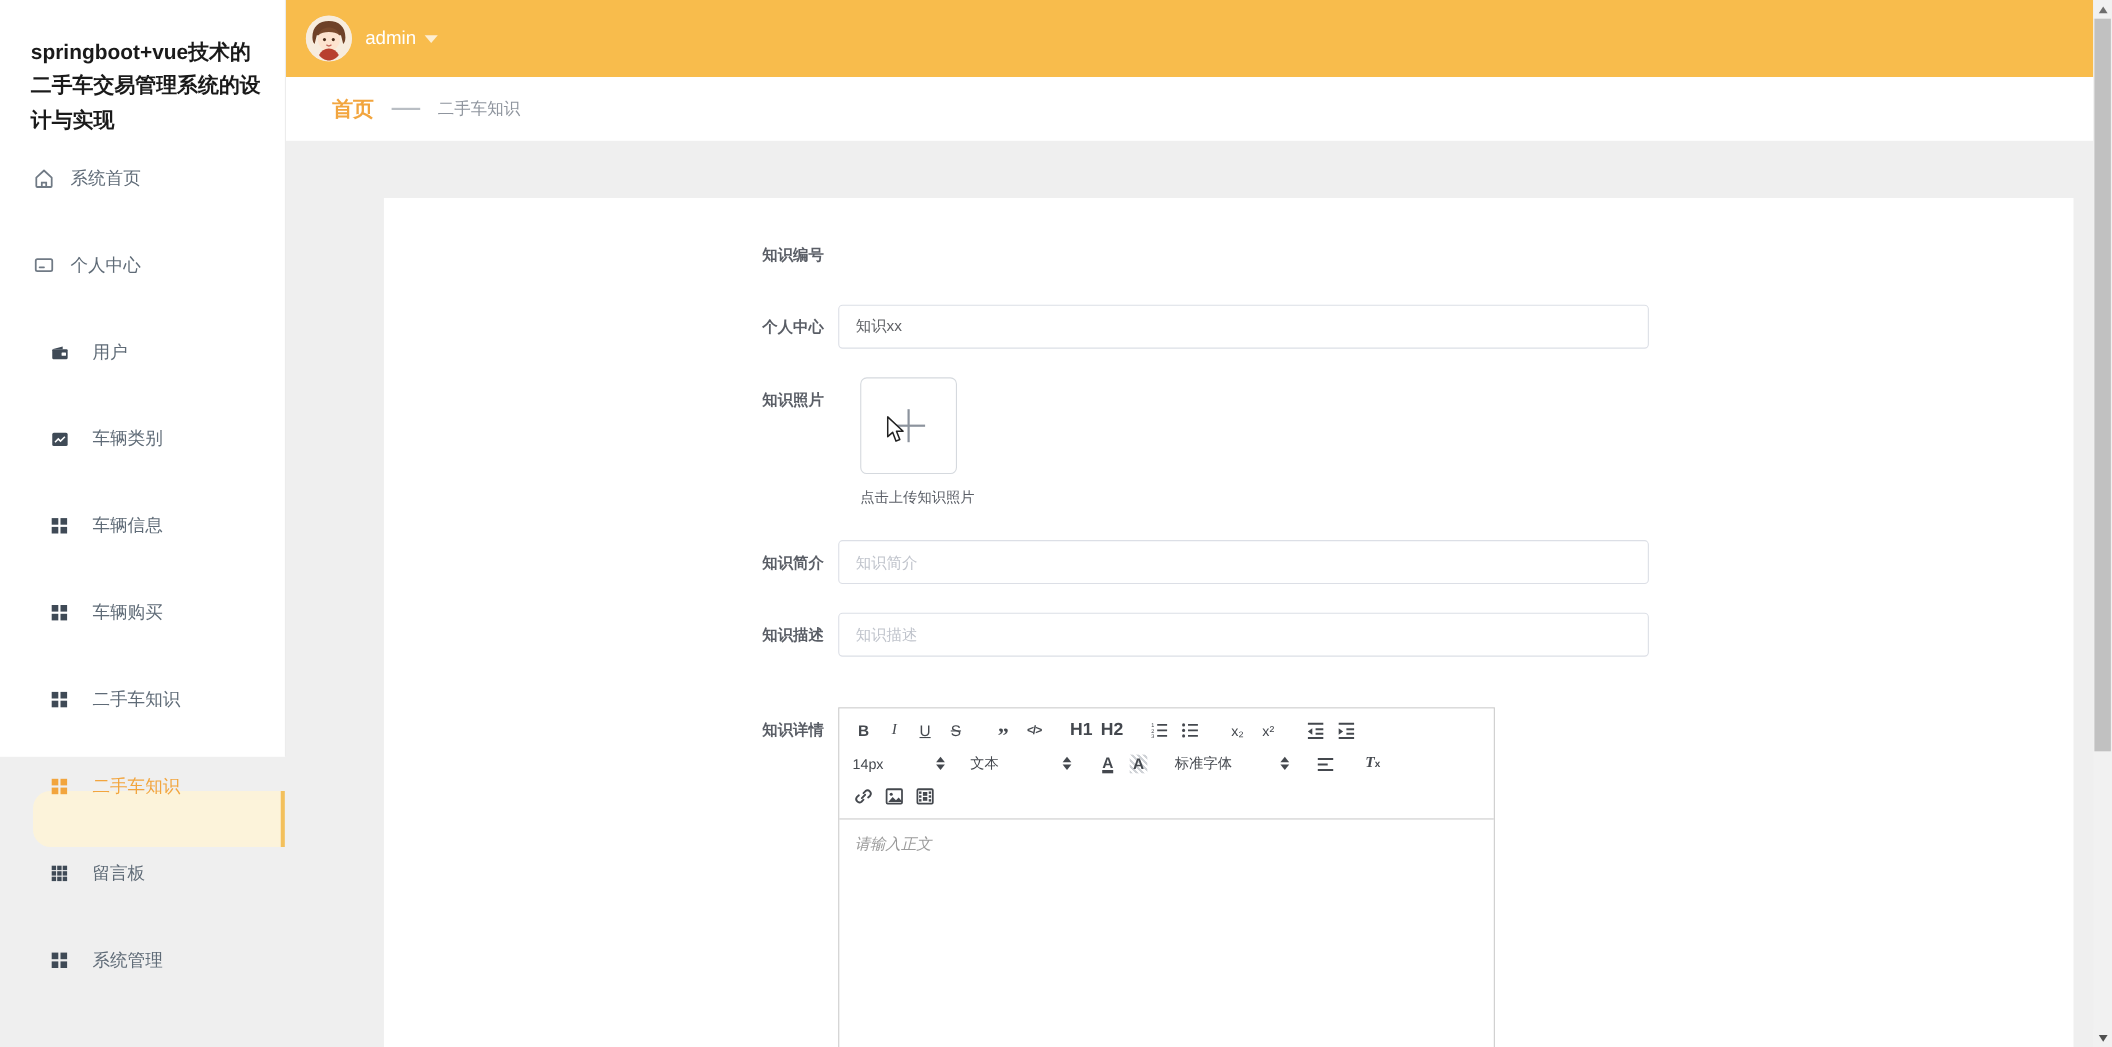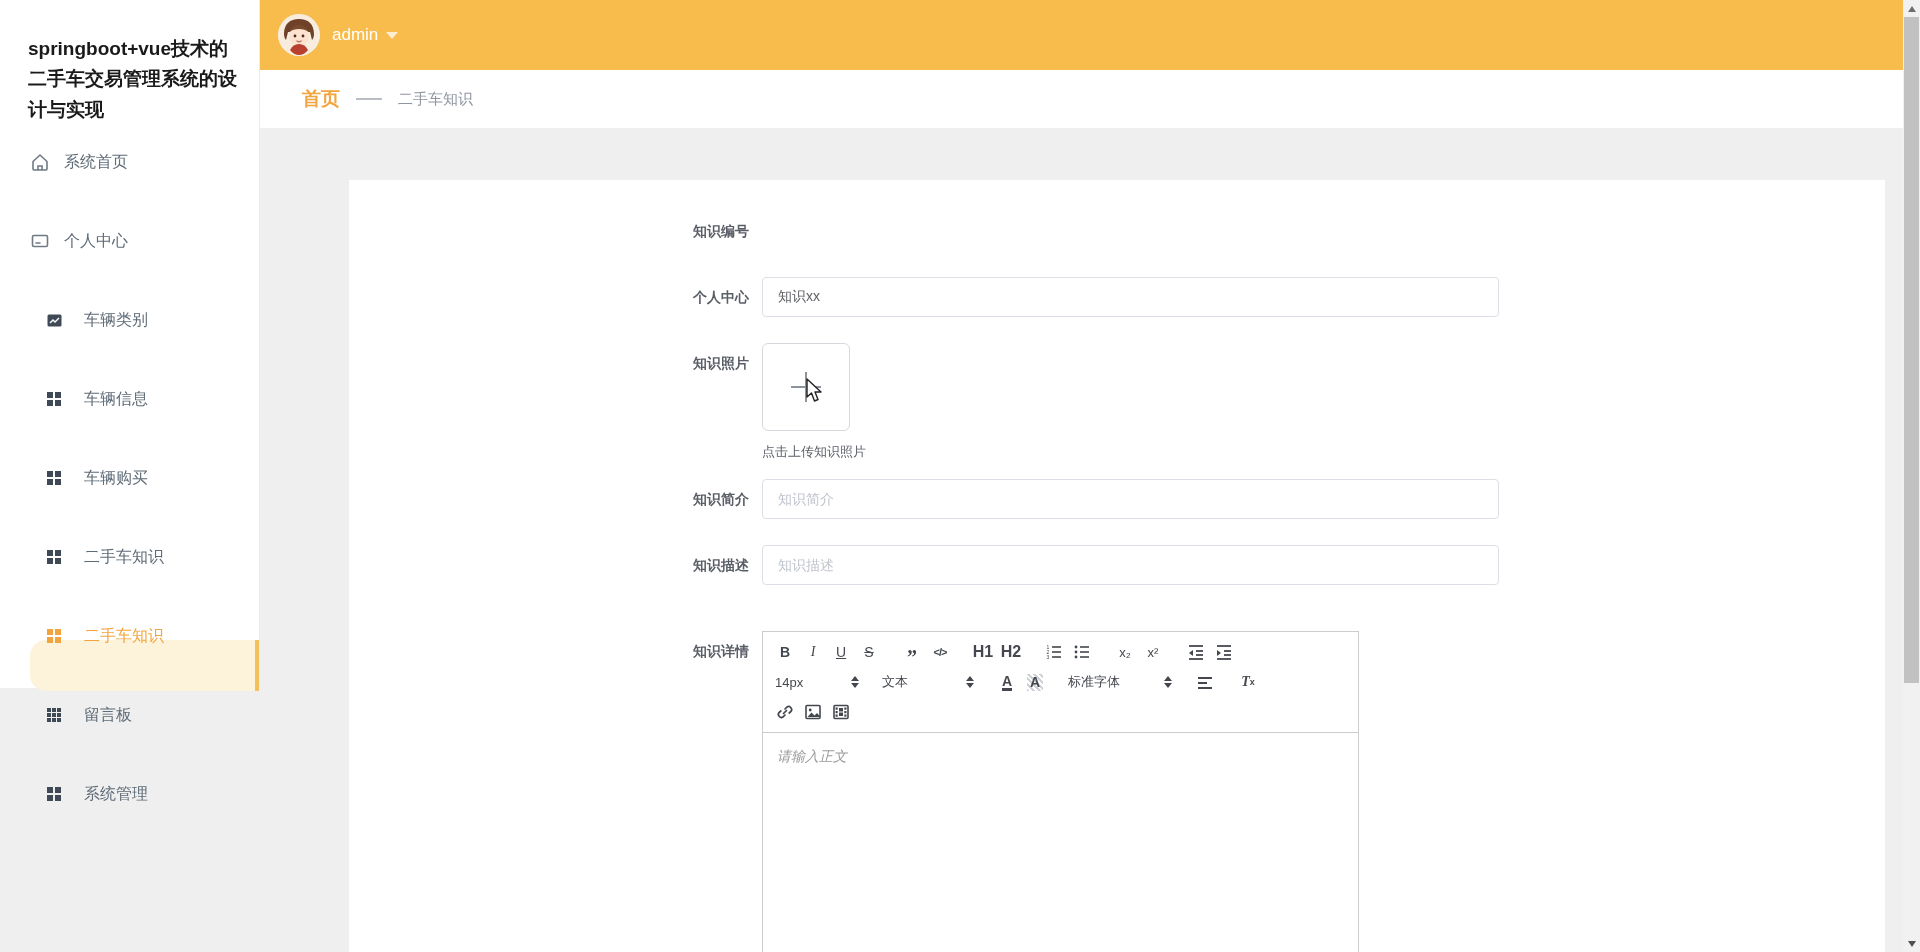--- a/index.html
+++ b/index.html
@@ -62,21 +62,21 @@
 
   
   .upload-box { width:88px; height:88px; border:1px solid #d5d9de; border-radius:6px;
     background:#ffffff; display:flex; align-items:center; justify-content:center;
     cursor:pointer; position:relative; }
   .plus { position:relative; width:30px; height:30px; }
   .plus:before, .plus:after { content:""; position:absolute; background:#8c939d; }
   .plus:before { left:14px; top:0; width:2px; height:30px; }
   .plus:after { left:0; top:14px; width:30px; height:2px; }
   .upload-hint { margin-top:12px; font-size:13px; color:#5a5e66; }
-  .row-photo { margin-bottom:18px; }
+  .row-photo { margin-bottom:30px;gap:20px; }
 
   
   .editor { width:597px; border:1px solid #cccccc; background:#ffffff; }
   .ql-toolbar { padding:8px; border-bottom:1px solid #cccccc; }
   .tb-row { display:flex; align-items:center; flex-wrap:wrap; margin-bottom:6px; }
   .tb-row:last-child { margin-bottom:0; }
   .tb-grp { display:flex; align-items:center; margin-right:15px; }
   .tb-btn { width:28px; height:24px; display:flex; align-items:center;
     justify-content:center; cursor:pointer; color:#44484e; font-size:14px;
     border:none; background:transparent; padding:0;
@@ -143,20 +143,30 @@
     <div class="menu-item lvl1">
       <span class="mi-icon">
         <svg width="20" height="20" viewBox="0 0 20 20">
             <rect x="2.5" y="4.5" width="15" height="11" rx="1.5" fill="none" stroke="#707a85" stroke-width="1.6"></rect>
             <path d="M6 12h4" stroke="#707a85" stroke-width="1.6" stroke-linecap="round"></path>
           </svg>
       </span>
       <span class="mi-label">个人中心</span>
     </div>
 
+    <div class="menu-item lvl2">
+      <span class="mi-icon">
+        <svg width="17" height="17" viewBox="0 0 17 17">
+            <path d="M1.5 5.5 11 3v2.5z" fill="#3f4a56"></path>
+            <rect x="1.5" y="5.5" width="14" height="9" rx="1" fill="#3f4a56"></rect>
+            <rect x="10" y="8.5" width="4" height="3" rx="0.5" fill="#ffffff"></rect>
+          </svg>
+      </span>
+      <span class="mi-label">用户</span>
+    </div>
 
     <div class="menu-item lvl2">
       <span class="mi-icon">
         <svg width="17" height="17" viewBox="0 0 17 17">
             <rect x="1.5" y="2.5" width="14" height="12" rx="1.5" fill="#3f4a56"></rect>
             <path d="M4 11l3-3 2 2 4-4" fill="none" stroke="#ffffff" stroke-width="1.4"></path>
           </svg>
       </span>
       <span class="mi-label">车辆类别</span>
     </div>

